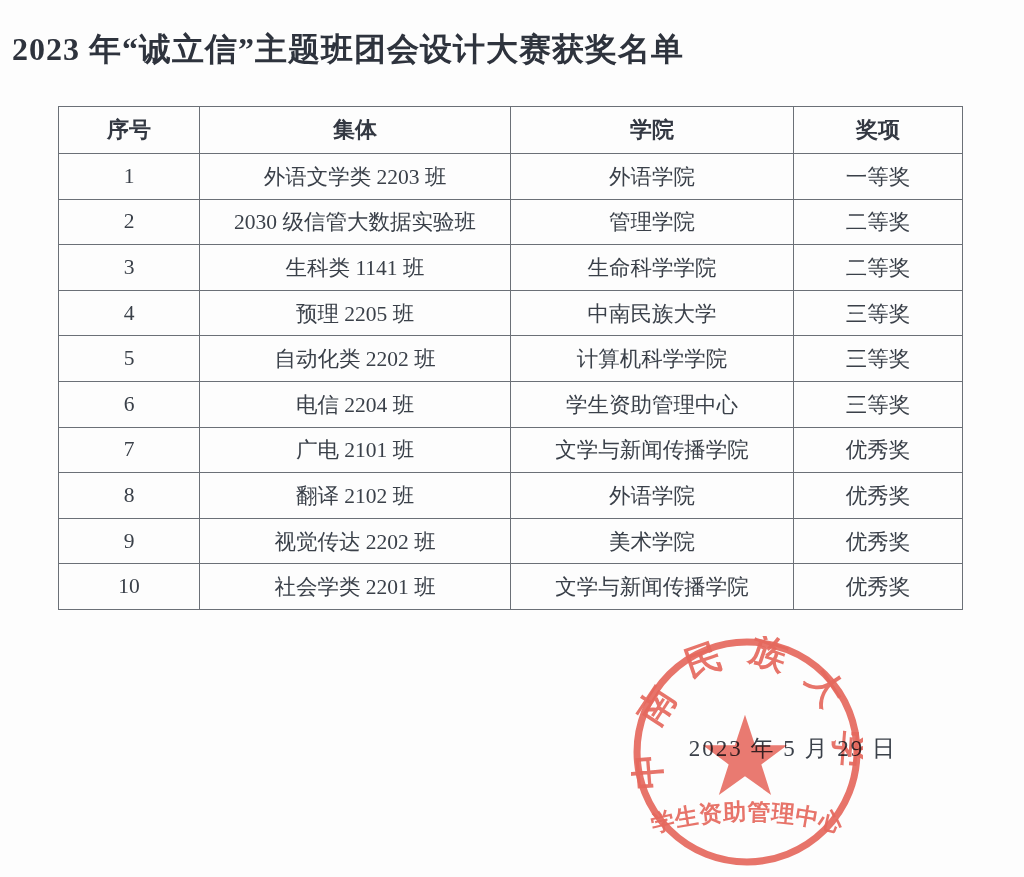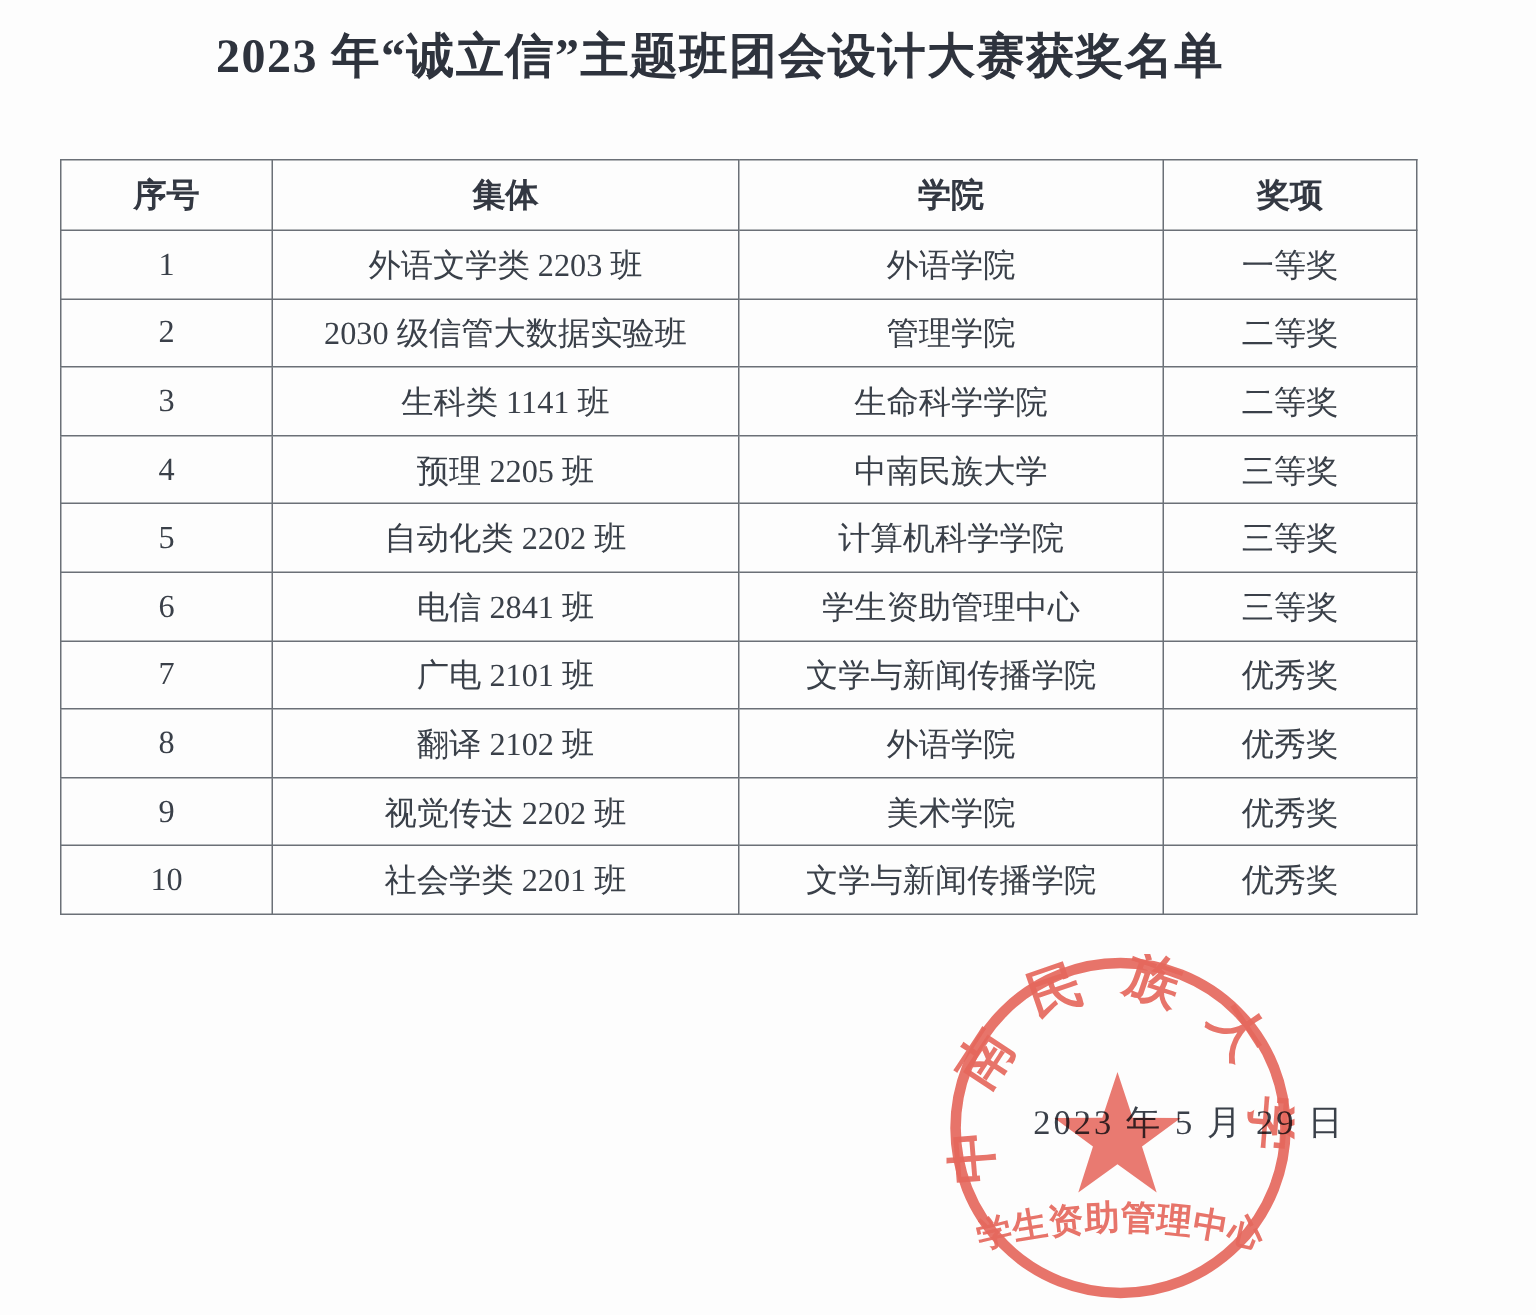--- a/index.html
+++ b/index.html
@@ -13,30 +13,29 @@
   .page {
     position: relative;
     width: 1024px; height: 877px;
     background: #fdfdfd;
     overflow: hidden;
   }
   .doc-title {
     position: absolute;
     top: 16px; left: 0;
     width: 960px;
-    margin: 0;
-    text-align: center;
+    margin: 12px;
     font-size: 32px;
     font-weight: bold;
     letter-spacing: 1px;
     color: #2e333d;
   }
   table.awards {
     position: absolute;
-    top: 106px; left: 40px;
+    top: 106px; left: 58px;
     width: 904px;
     border-collapse: collapse;
     table-layout: fixed;
   }
   .awards th, .awards td {
     border: 1.6px solid #6b7077;
     text-align: center;
     vertical-align: middle;
     padding: 0 4px;
     font-size: 21.5px;
@@ -124,21 +123,21 @@
         <td>三等奖</td>
       </tr>
       <tr>
         <td>5</td>
         <td>自动化类 2202 班</td>
         <td>计算机科学学院</td>
         <td>三等奖</td>
       </tr>
       <tr>
         <td>6</td>
-        <td>电信 2841 班</td>
+        <td>电信 2204 班</td>
         <td>学生资助管理中心</td>
         <td>三等奖</td>
       </tr>
       <tr>
         <td>7</td>
         <td>广电 2101 班</td>
         <td>文学与新闻传播学院</td>
         <td>优秀奖</td>
       </tr>
       <tr>

